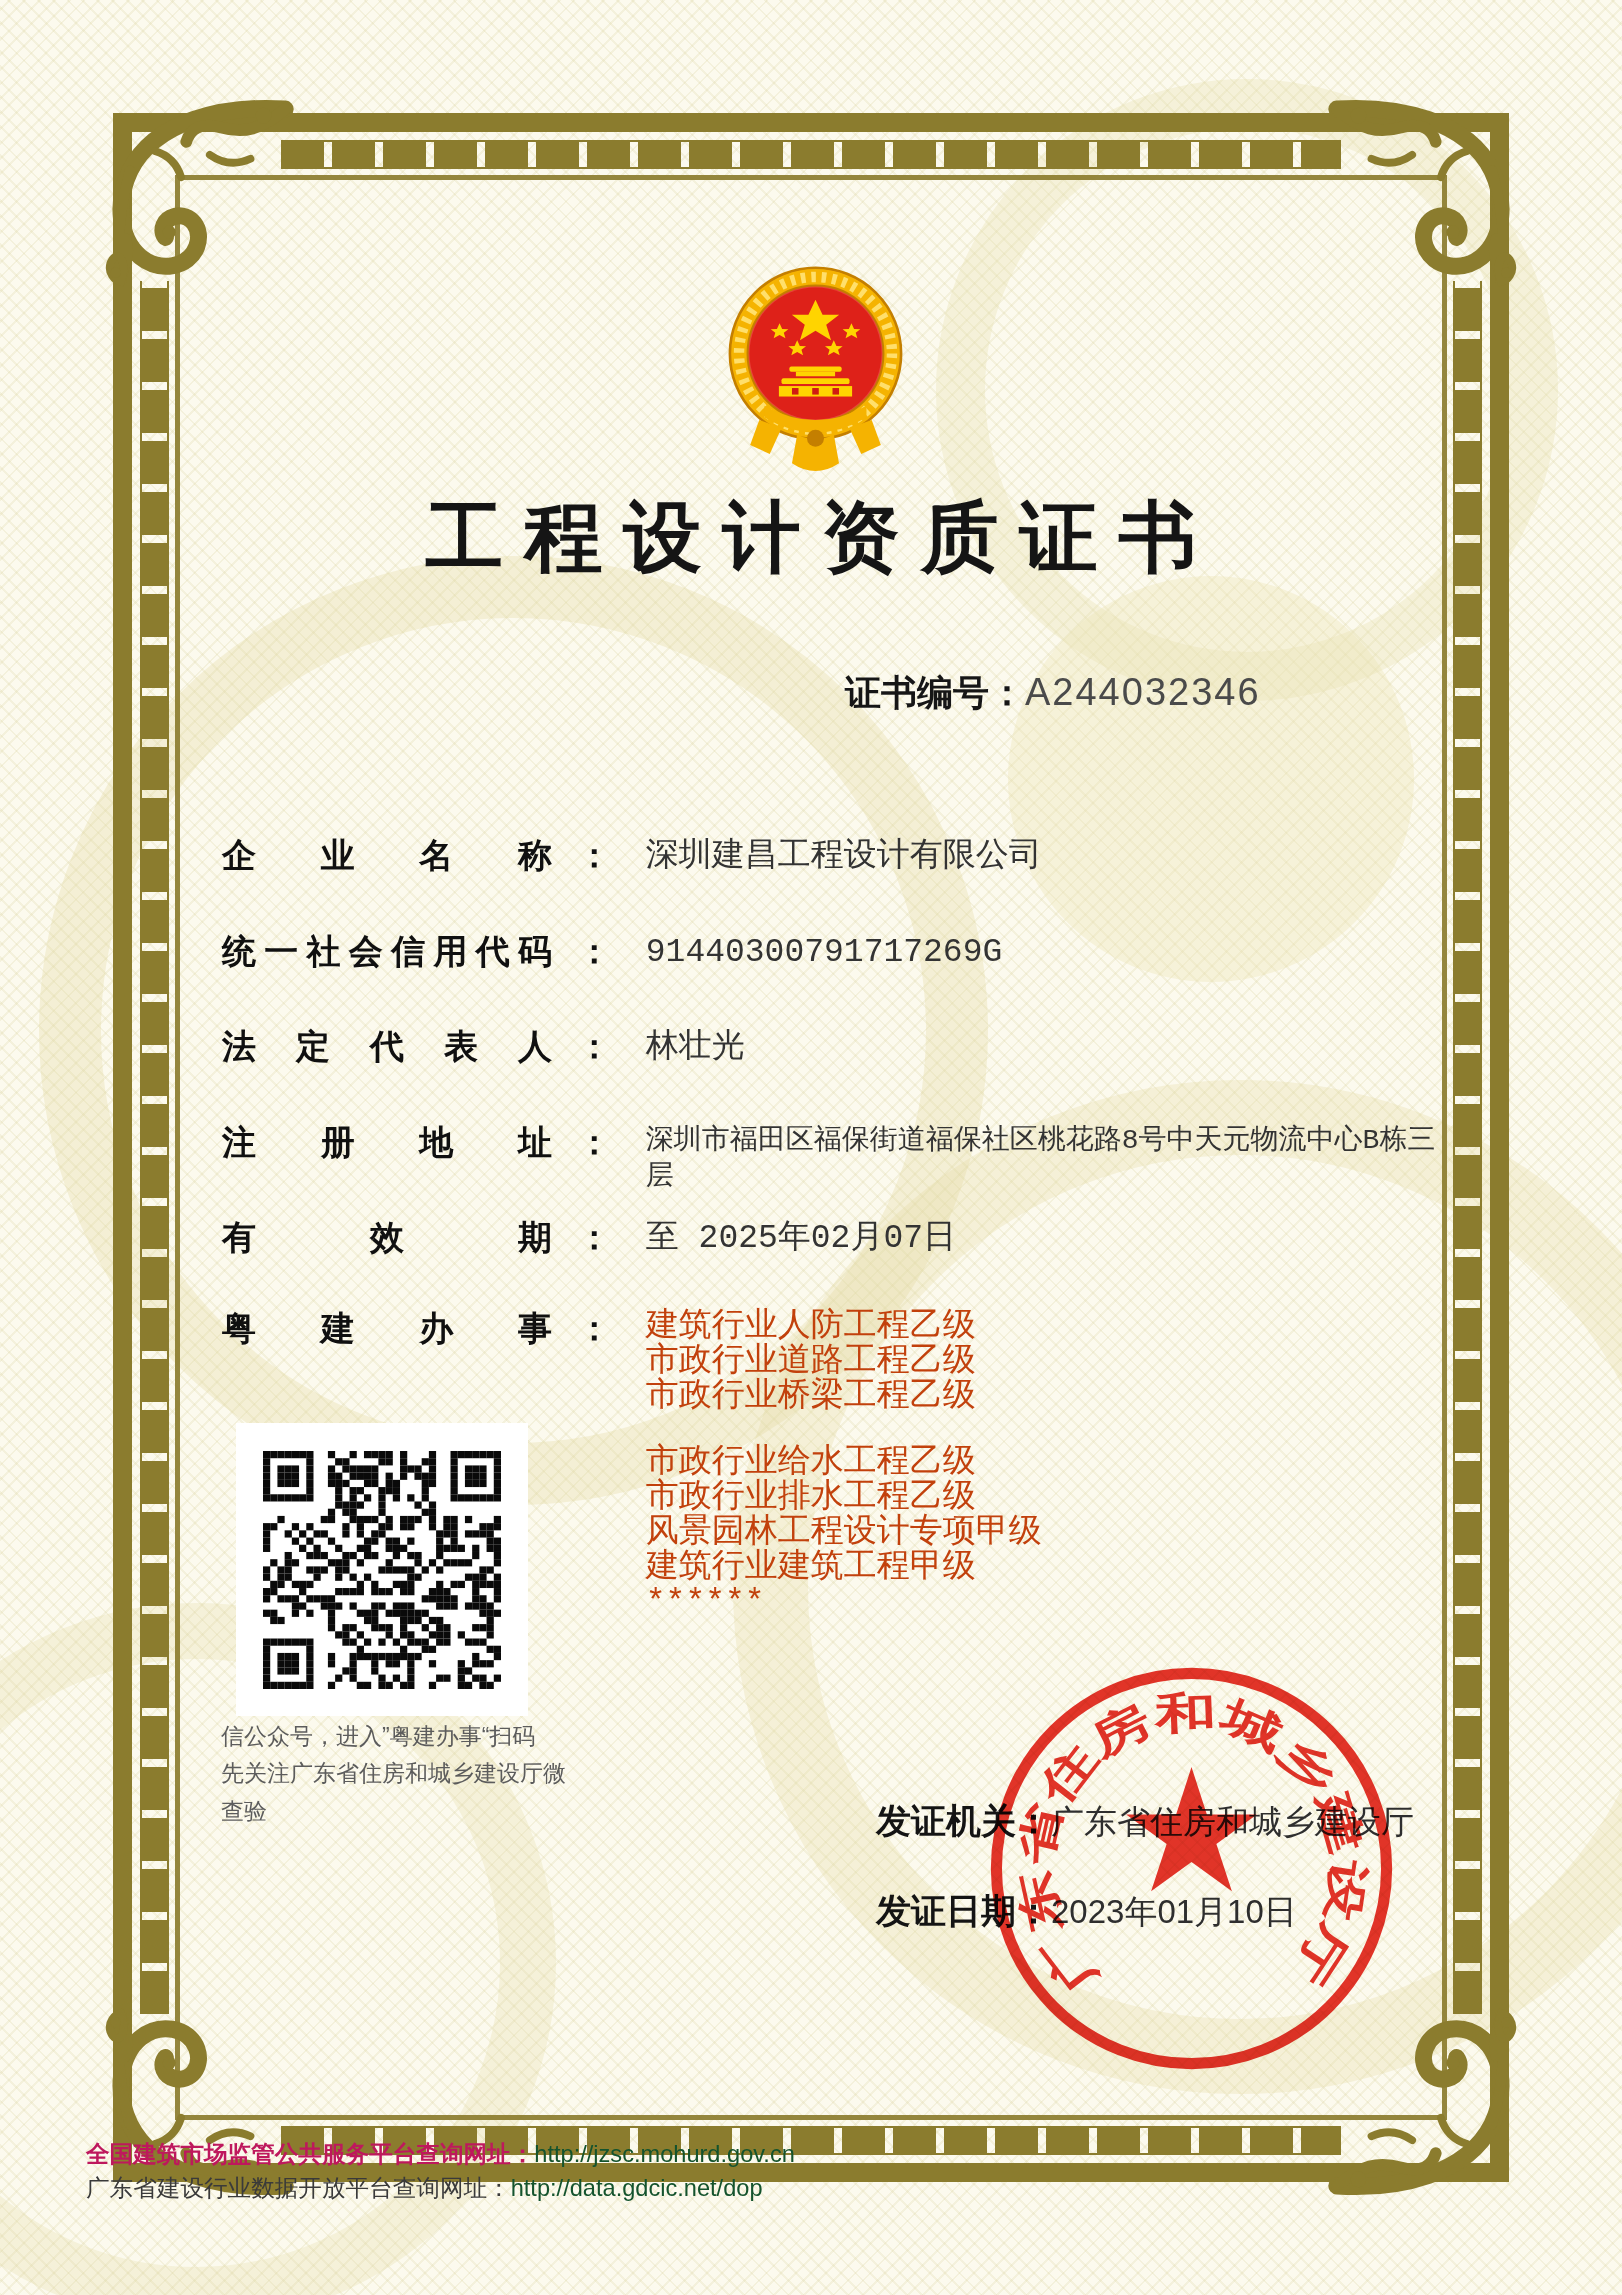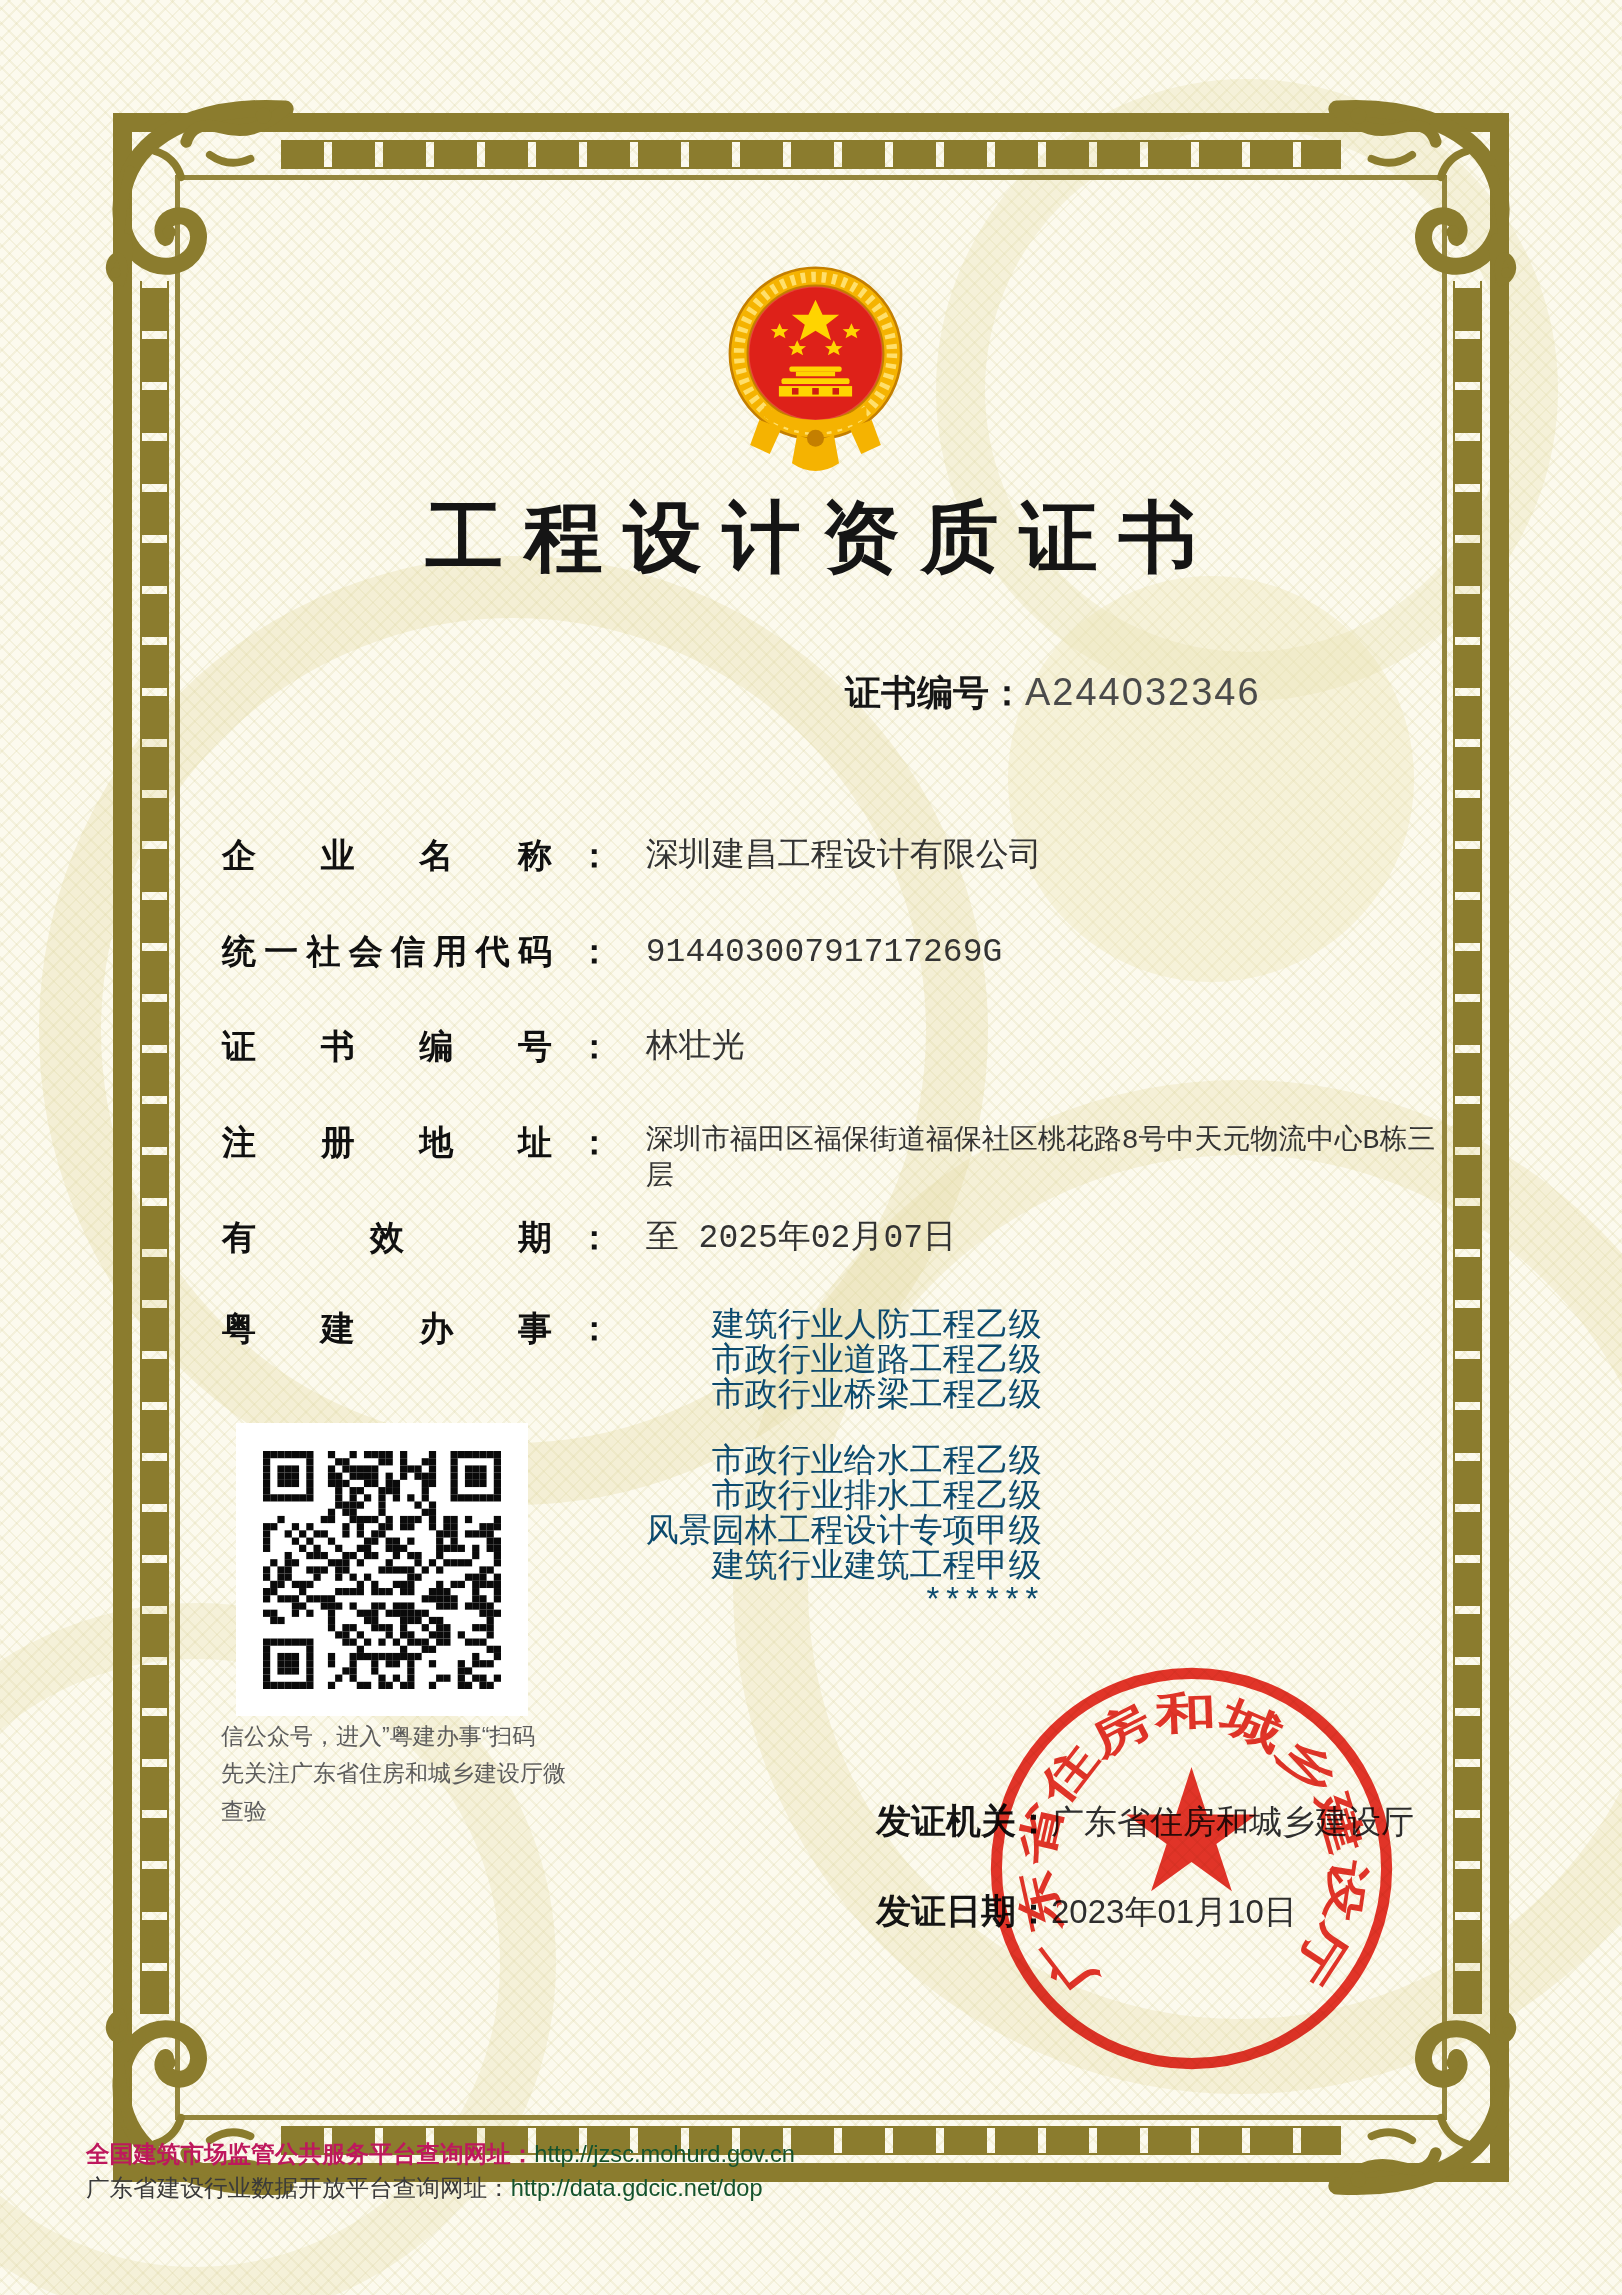--- a/index.html
+++ b/index.html
@@ -61,21 +61,21 @@
 
   
   .frow{position:absolute;left:222px;display:flex;align-items:flex-start;gap:24px;}
   .flabel{
     width:330px;flex:0 0 330px;font-size:34px;font-weight:bold;color:#101010;
     text-align:justify;text-align-last:justify;line-height:1.15;
   }
   .fcolon{font-size:34px;font-weight:bold;color:#101010;margin-left:1.3px;line-height:1.15;}
   .fval{margin-left:10.5px;font-size:33px;font-weight:400;color:#333333;max-width:792px;line-height:1.26;font-family:Liberation Mono, monospace;}
   .fval.small{font-size:28px;line-height:1.3;max-width:805px;}
-  .qlines .ql{font-size:33px;font-weight:400;color:#0c4a6e;line-height:35px;text-align:right;}
+  .qlines .ql{font-size:33px;font-weight:400;color:#c2410c;line-height:35px;}
   .qspacer{height:31px;}
 
   
   .qr-box{position:absolute;left:236px;top:1423px;width:292px;height:293px;background:#ffffff;}
   .qr-box svg{position:absolute;left:27px;top:27.5px;}
   .qr-caption{position:absolute;left:221px;top:1718px;width:471px;font-size:23px;color:#5c5c5c;line-height:1.62;}
 
   
   .issrow{position:absolute;left:876px;white-space:nowrap;}
   .issrow .lab{font-size:35px;font-weight:bold;color:#141414;}
@@ -193,21 +193,21 @@
     <span class="flabel">企业名称</span>
     <span class="fcolon">：</span>
     <span class="fval">深圳建昌工程设计有限公司</span>
   </div>
   <div class="frow" style="top:932px">
     <span class="flabel">统一社会信用代码</span>
     <span class="fcolon">：</span>
     <span class="fval">91440300791717269G</span>
   </div>
   <div class="frow" style="top:1027px">
-    <span class="flabel">证书编号</span>
+    <span class="flabel">法定代表人</span>
     <span class="fcolon">：</span>
     <span class="fval">林壮光</span>
   </div>
   <div class="frow" style="top:1123px">
     <span class="flabel">注册地址</span>
     <span class="fcolon">：</span>
     <span class="fval small">深圳市福田区福保街道福保社区桃花路8号中天元物流中心B栋三层</span>
   </div>
   <div class="frow" style="top:1218px">
     <span class="flabel">有效期</span>

